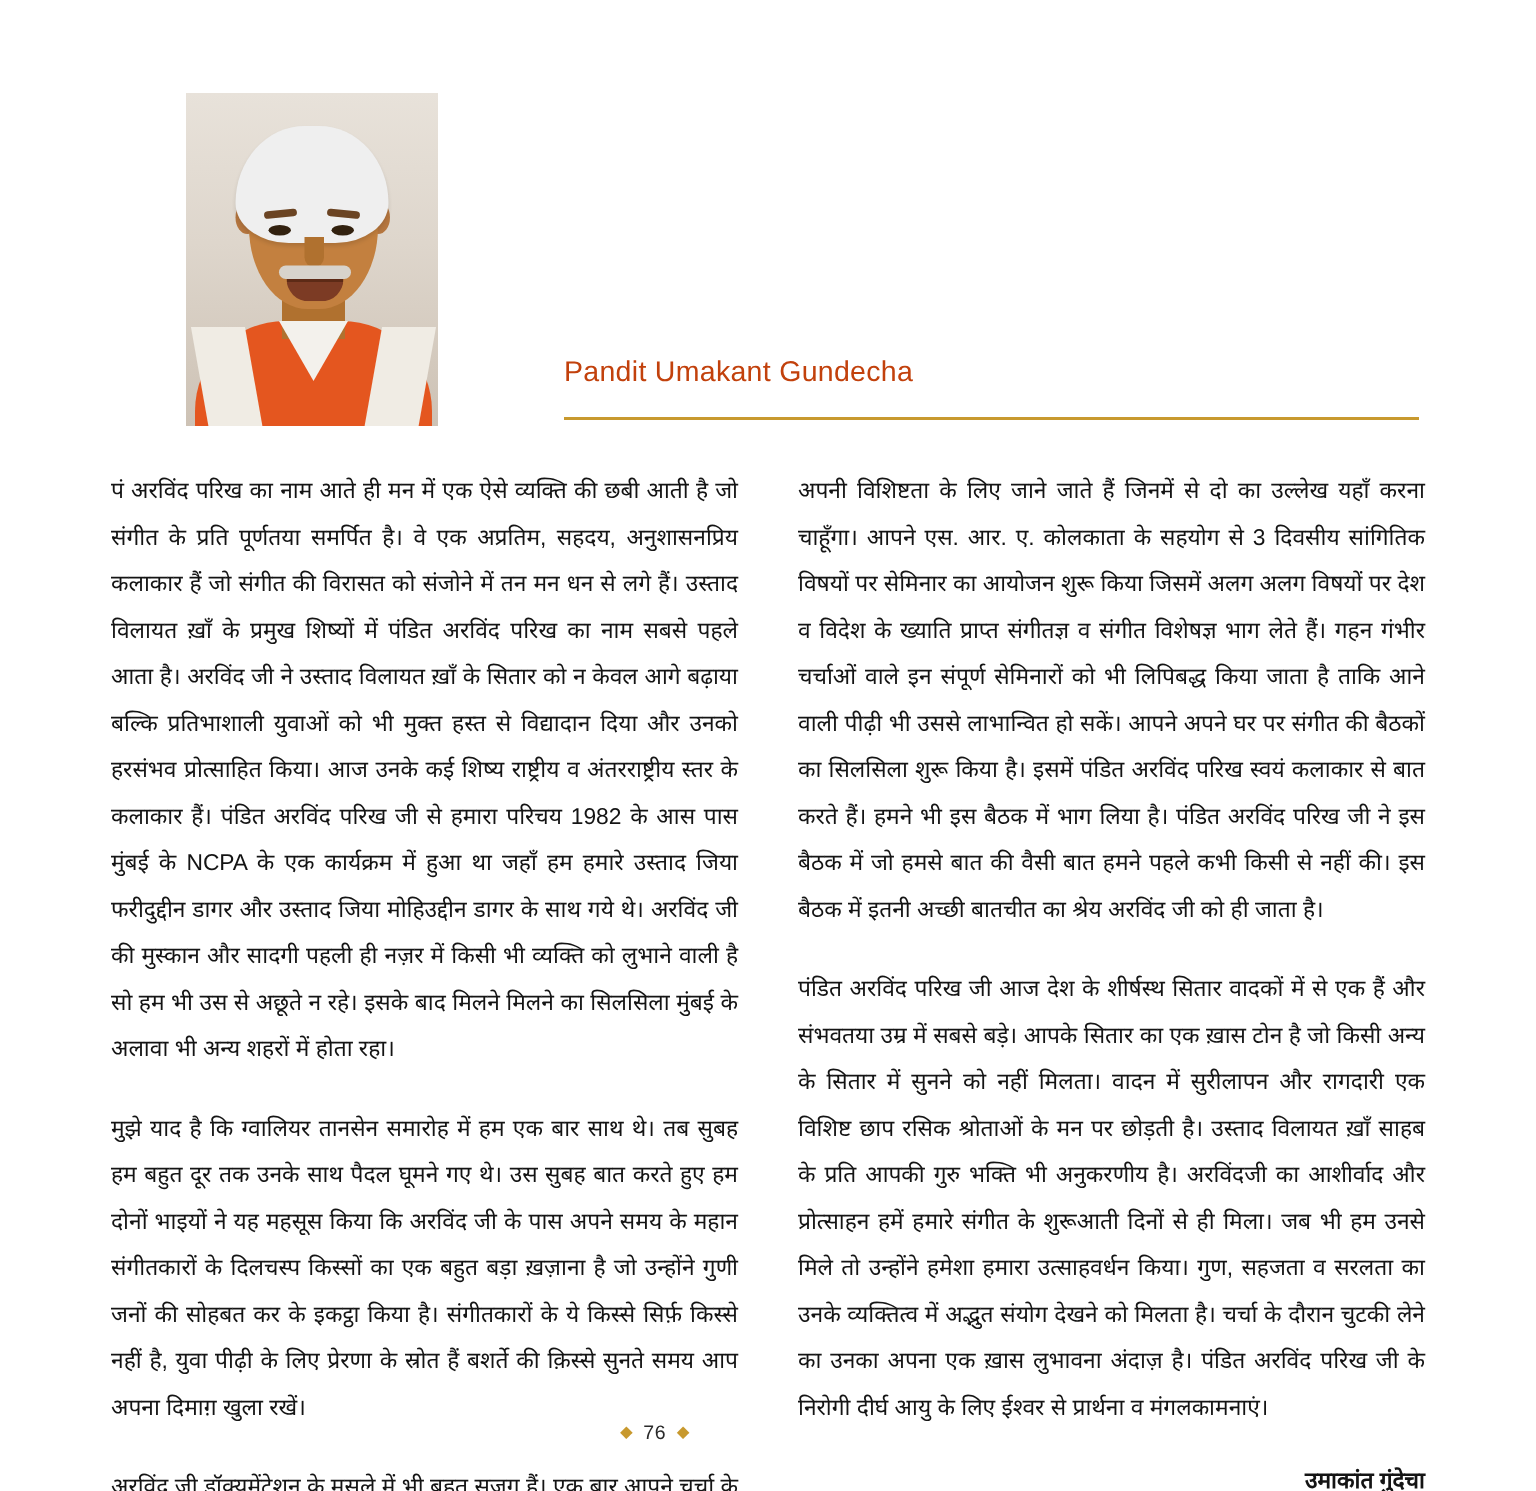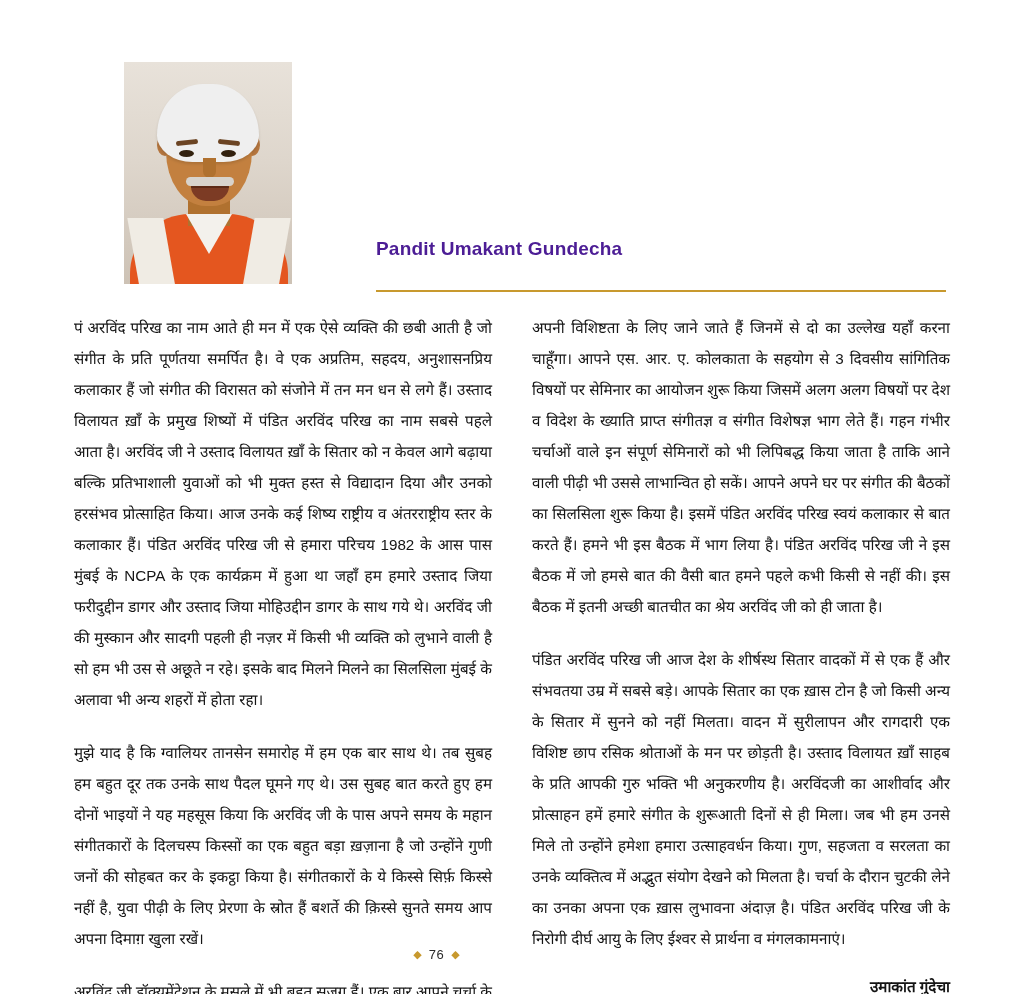--- a/index.html
+++ b/index.html
@@ -141,24 +141,24 @@
   .p-shawl-r { left: 124px; transform: skewX(-10deg); }
 
   .name-block {
     position: absolute;
     left: 300px;
     top: 176px;
     width: 570px;
   }
   .person-name {
     font-size: 19px;
-    font-weight: 700;
+    font-weight: 400;
     letter-spacing: 0.2px;
-    color: #4c1d95;
-    padding-bottom: 30px;
+    color: #c2410c;
+    padding-bottom: 18px;
   }
   .name-rule {
     width: 570px;
     height: 2px;
     background: #c8992e;
   }
 
   
   .columns {
     position: absolute;

